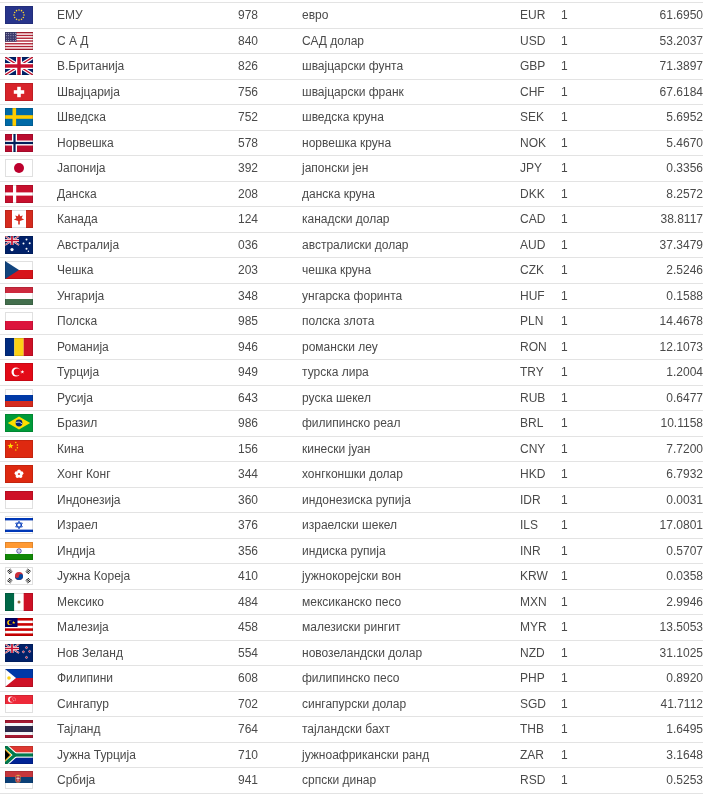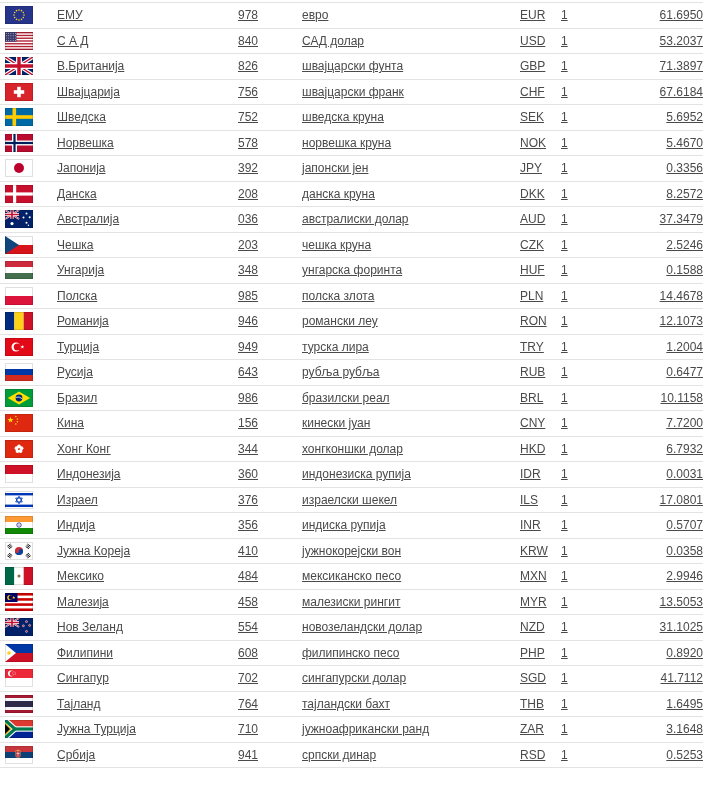--- a/index.html
+++ b/index.html
@@ -6,21 +6,20 @@
   body{
     width:715px;height:806px;overflow:hidden;
     font-family:"Liberation Sans", sans-serif;
     font-size:12px;color:#4a4a4a;
     -webkit-font-smoothing:antialiased;
   }
   .page{padding-top:2px;}
   table.rates{
     border-collapse:collapse;table-layout:fixed;width:703px;
     border-top:1px solid #e3e3e3;
-    text-decoration:underline;
   }
   table.rates td{
     height:24.5px;vertical-align:middle;
     padding:0 0 0 5px;overflow:hidden;white-space:nowrap;
     border-bottom:1px solid #e3e3e3;
   }
   td.c-flag{line-height:0;}
   td.c-rate{text-align:right;padding:0 5px 0 0;margin-top:20px;}
   .flag{display:inline-block;width:28px;height:18px;line-height:0;vertical-align:middle;}
   .flag svg{display:block;}
@@ -186,20 +185,35 @@
               </svg></span></td>
           <td class="c-country">Данска</td>
           <td class="c-code">208</td>
           <td class="c-curname">данска круна</td>
           <td class="c-curcode">DKK</td>
           <td class="c-qty">1</td>
           <td class="c-rate">8.2572</td>
         </tr>
         <tr class="row">
           <td class="c-flag"><span class="flag"><svg viewBox="0 0 28 18" width="28" height="18" aria-hidden="true">
+                <rect width="28" height="18" fill="#fff"></rect>
+                <rect width="7" height="18" fill="#d52b1e"></rect>
+                <rect x="21" width="7" height="18" fill="#d52b1e"></rect>
+                <path d="M14,3.5 L15.2,6.3 L17.8,5.4 L16.6,8.3 L19.2,9.4 L14.8,10.9 L14.8,14.5 L13.2,14.5 L13.2,10.9 L8.8,9.4 L11.4,8.3 L10.2,5.4 L12.8,6.3 Z" fill="#d52b1e"></path>
+                <rect x="0.5" y="0.5" width="27" height="17" fill="none" stroke="rgba(0,0,0,0.12)" stroke-width="1"></rect>
+              </svg></span></td>
+          <td class="c-country">Канада</td>
+          <td class="c-code">124</td>
+          <td class="c-curname">канадски долар</td>
+          <td class="c-curcode">CAD</td>
+          <td class="c-qty">1</td>
+          <td class="c-rate">38.8117</td>
+        </tr>
+        <tr class="row">
+          <td class="c-flag"><span class="flag"><svg viewBox="0 0 28 18" width="28" height="18" aria-hidden="true">
                 <rect width="28" height="18" fill="#012169"></rect>
                 <path d="M0,0L14,9M14,0L0,9" stroke="#fff" stroke-width="1.8"></path>
                 <path d="M0,0L14,9M14,0L0,9" stroke="#c8102e" stroke-width="0.8"></path>
                 <path d="M7,0V9M0,4.5H14" stroke="#fff" stroke-width="3"></path>
                 <path d="M7,0V9M0,4.5H14" stroke="#c8102e" stroke-width="1.7"></path>
                 <circle cx="7" cy="13.6" r="1.6" fill="#fff"></circle>
                 <circle cx="21.5" cy="3.4" r="1" fill="#fff"></circle>
                 <circle cx="18.5" cy="7.6" r="1" fill="#fff"></circle>
                 <circle cx="24.7" cy="7.2" r="1" fill="#fff"></circle>
                 <circle cx="21.5" cy="12.8" r="1" fill="#fff"></circle>
@@ -285,36 +299,36 @@
         </tr>
         <tr class="row">
           <td class="c-flag"><span class="flag"><svg viewBox="0 0 28 18" width="28" height="18" aria-hidden="true">
                 <rect width="28" height="6" fill="#fff"></rect>
                 <rect y="6" width="28" height="6" fill="#0039a6"></rect>
                 <rect y="12" width="28" height="6" fill="#d52b1e"></rect>
                 <rect x="0.5" y="0.5" width="27" height="17" fill="none" stroke="rgba(0,0,0,0.12)" stroke-width="1"></rect>
               </svg></span></td>
           <td class="c-country">Русија</td>
           <td class="c-code">643</td>
-          <td class="c-curname">рубља рубља</td>
+          <td class="c-curname">руска шекел</td>
           <td class="c-curcode">RUB</td>
           <td class="c-qty">1</td>
           <td class="c-rate">0.6477</td>
         </tr>
         <tr class="row">
           <td class="c-flag"><span class="flag"><svg viewBox="0 0 28 18" width="28" height="18" aria-hidden="true">
                 <rect width="28" height="18" fill="#009b3a"></rect>
                 <polygon points="14,2.4 25.2,9 14,15.6 2.8,9" fill="#fedf00"></polygon>
                 <circle cx="14" cy="9" r="3.4" fill="#002776"></circle>
                 <path d="M10.8,8.4 a6,6 0 0 1 6.4,1.4" stroke="#fff" stroke-width="0.8" fill="none"></path>
                 <rect x="0.5" y="0.5" width="27" height="17" fill="none" stroke="rgba(0,0,0,0.12)" stroke-width="1"></rect>
               </svg></span></td>
           <td class="c-country">Бразил</td>
           <td class="c-code">986</td>
-          <td class="c-curname">бразилски реал</td>
+          <td class="c-curname">филипинско реал</td>
           <td class="c-curcode">BRL</td>
           <td class="c-qty">1</td>
           <td class="c-rate">10.1158</td>
         </tr>
         <tr class="row">
           <td class="c-flag"><span class="flag"><svg viewBox="0 0 28 18" width="28" height="18" aria-hidden="true">
                 <rect width="28" height="18" fill="#de2910"></rect>
                 <polygon points="5.50,2.80 6.29,4.91 8.54,5.01 6.78,6.42 7.38,8.59 5.50,7.34 3.62,8.59 4.22,6.42 2.46,5.01 4.71,4.91" fill="#ffde00"></polygon>
                 <circle cx="10.8" cy="2.6" r="0.75" fill="#ffde00"></circle>
                 <circle cx="12.4" cy="4.9" r="0.75" fill="#ffde00"></circle>

